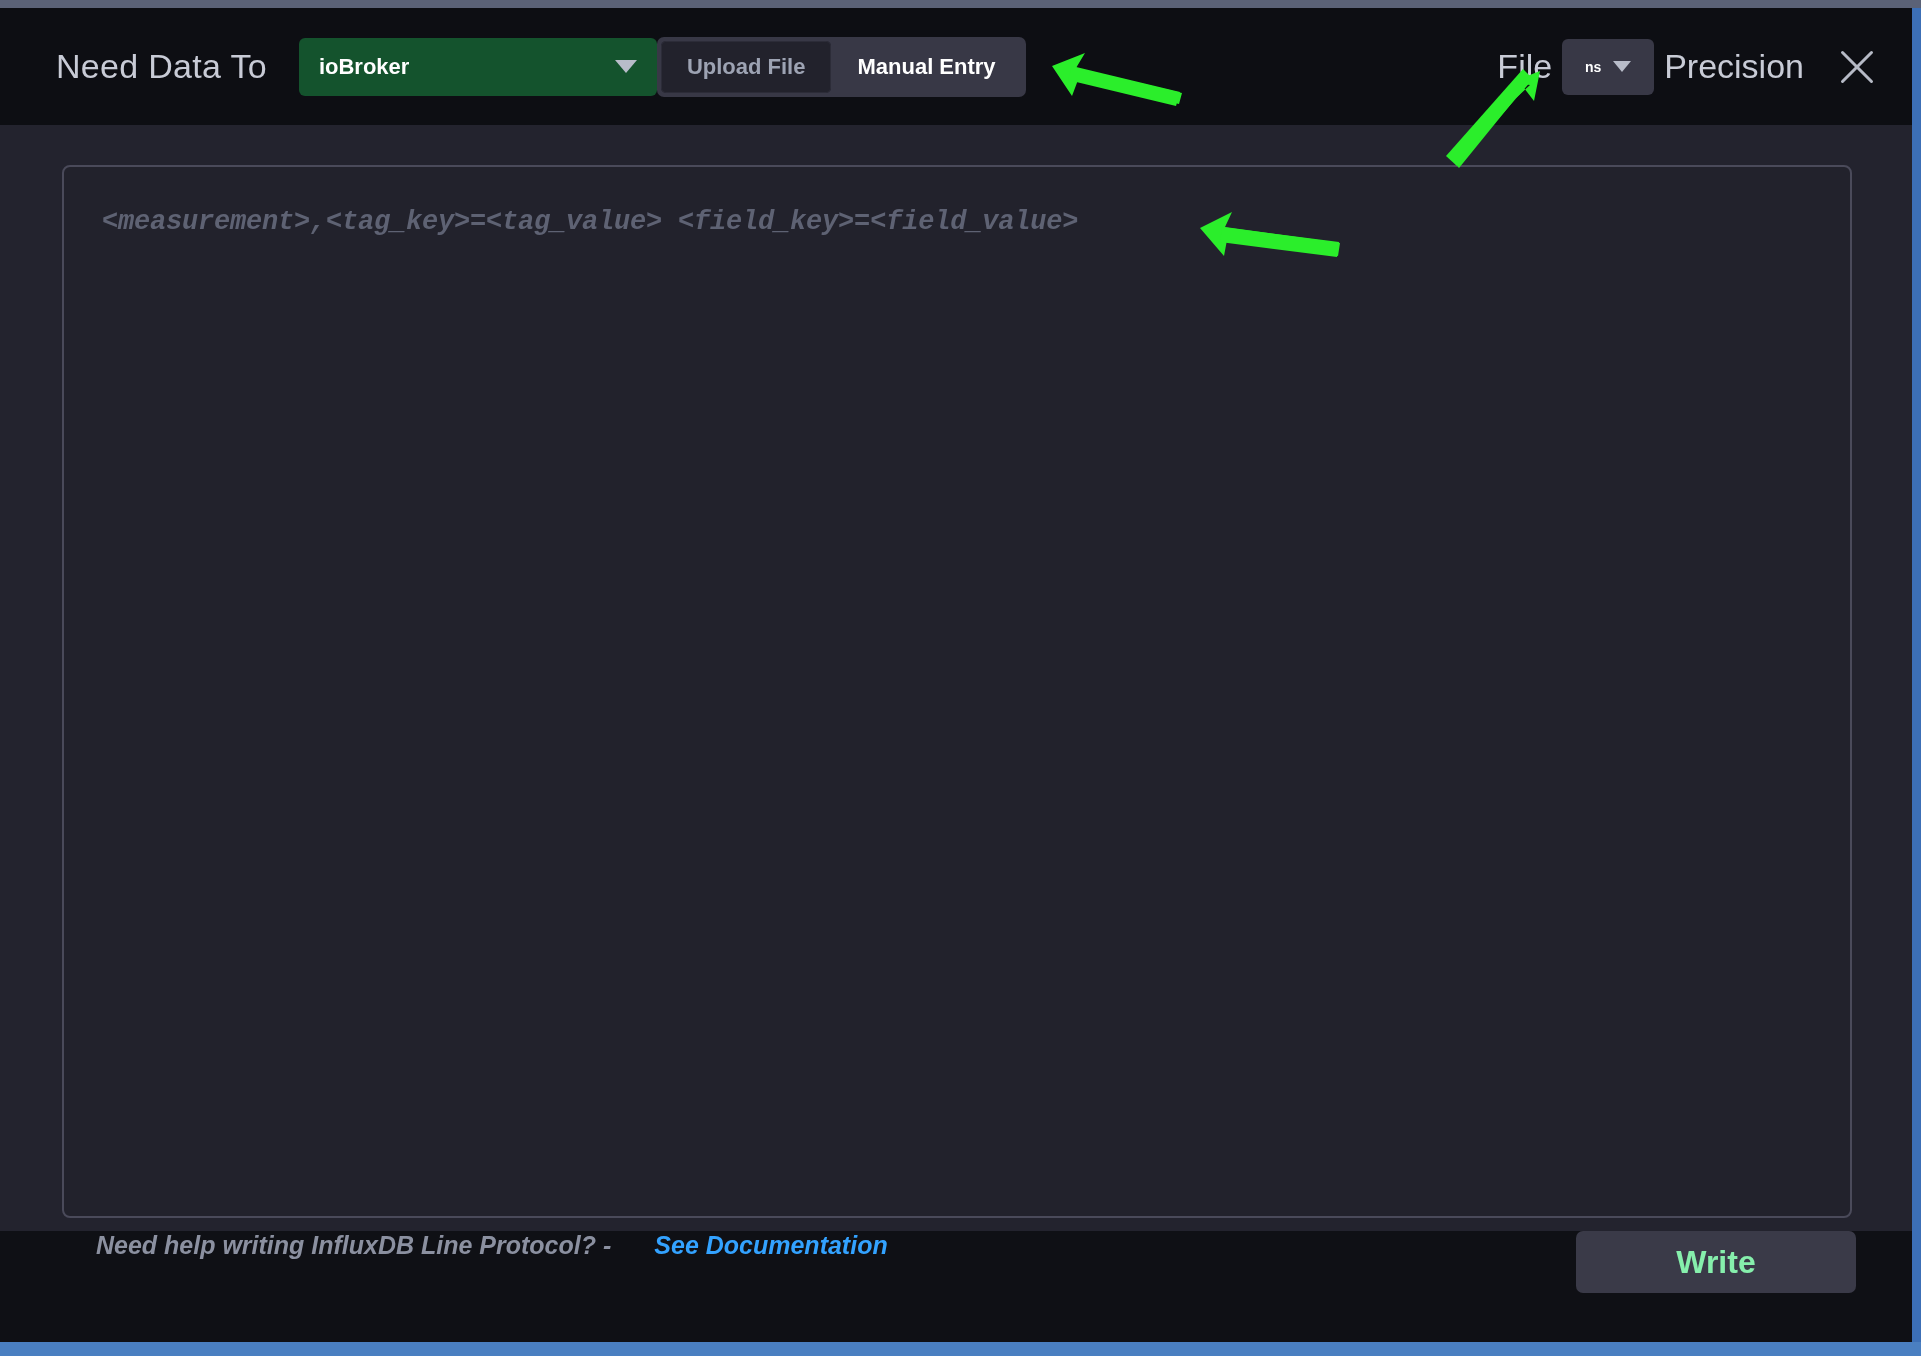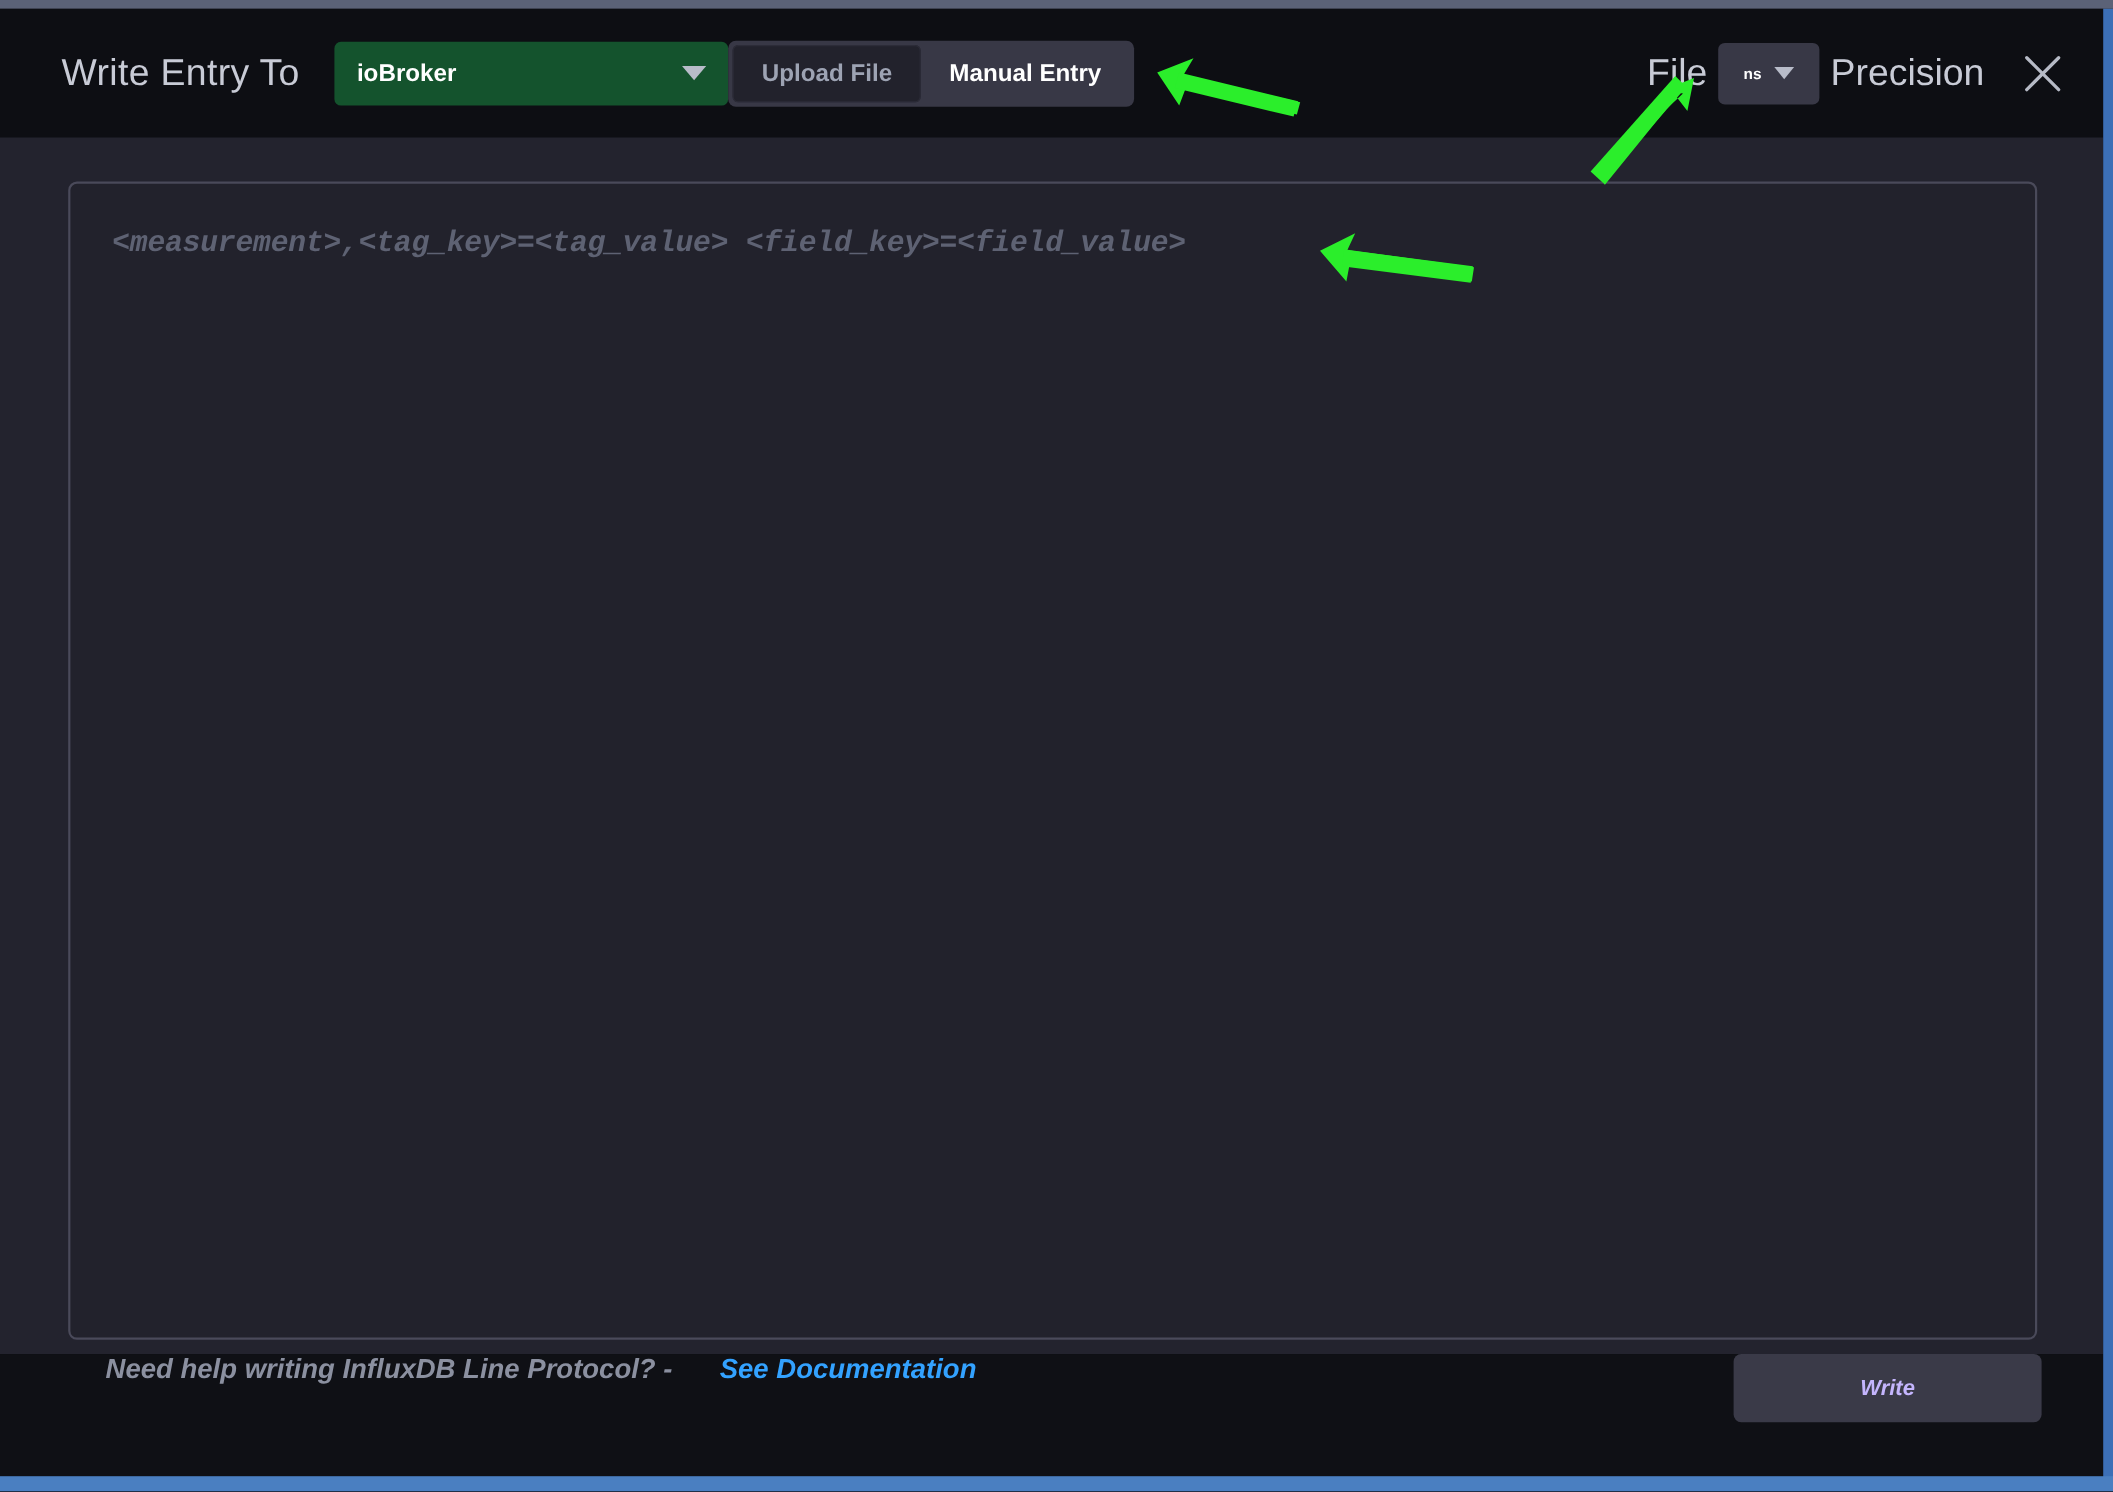--- a/index.html
+++ b/index.html
@@ -220,45 +220,44 @@
   }
   .write-btn {
     margin-left: auto;
     width: 280px;
     height: 62px;
     background: #3a3a48;
     border-radius: 7px;
     display: flex;
     align-items: center;
     justify-content: center;
-    font-size: 20px;
-    font-style: italic;
-    font-weight: bold;
-    color: #c4b5fd;
+    font-size: 32px;
+    font-weight: bold;
+    color: #86efac;
     cursor: not-allowed;
   }
 
   
   .arrows {
     position: absolute;
     top: 0; left: 0;
     width: 1921px; height: 1356px;
     pointer-events: none;
   }
 </style>
 </head>
 <body>
 
 <div id="app">
 
   <div class="top-strip"></div>
 
   <div class="header">
 
-    <div class="header-title">Write Entry To</div>
+    <div class="header-title">Need Data To</div>
 
     <div class="bucket-dropdown">
       <span class="label">ioBroker</span>
       <span class="caret-down"></span>
     </div>
 
     <div class="toggle-group">
       <div class="toggle-btn active-dark">Upload File</div>
       <div class="toggle-btn selected">Manual Entry</div>
     </div>

